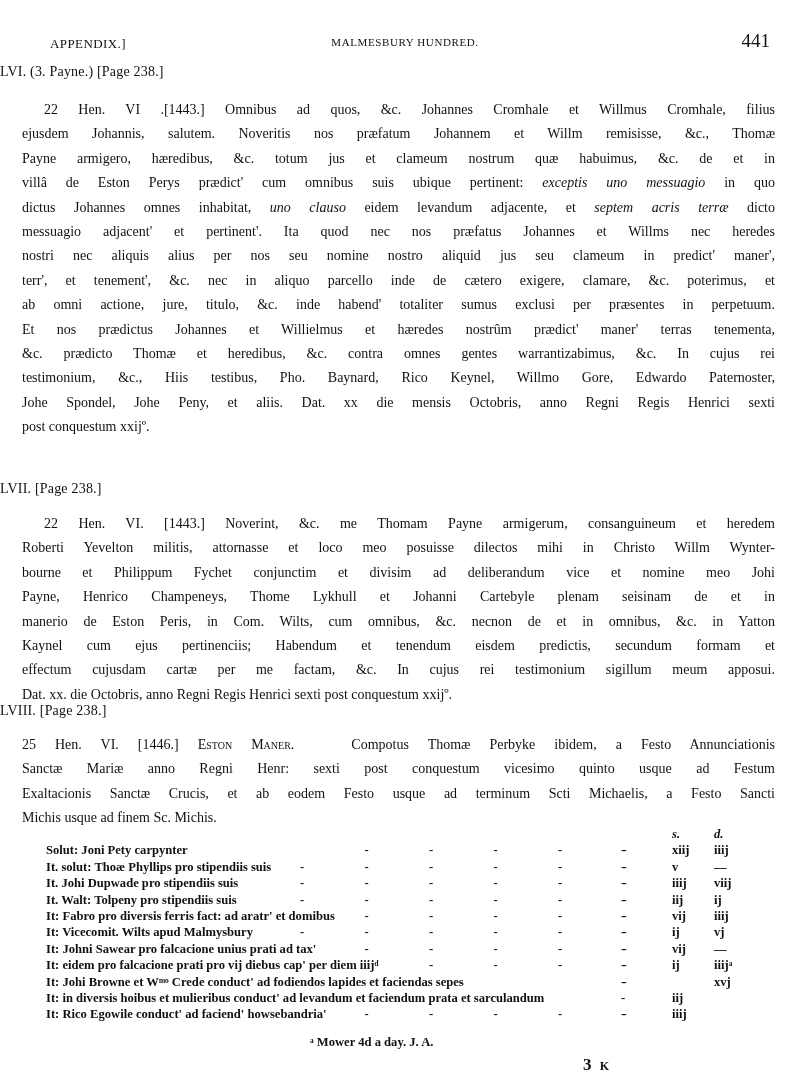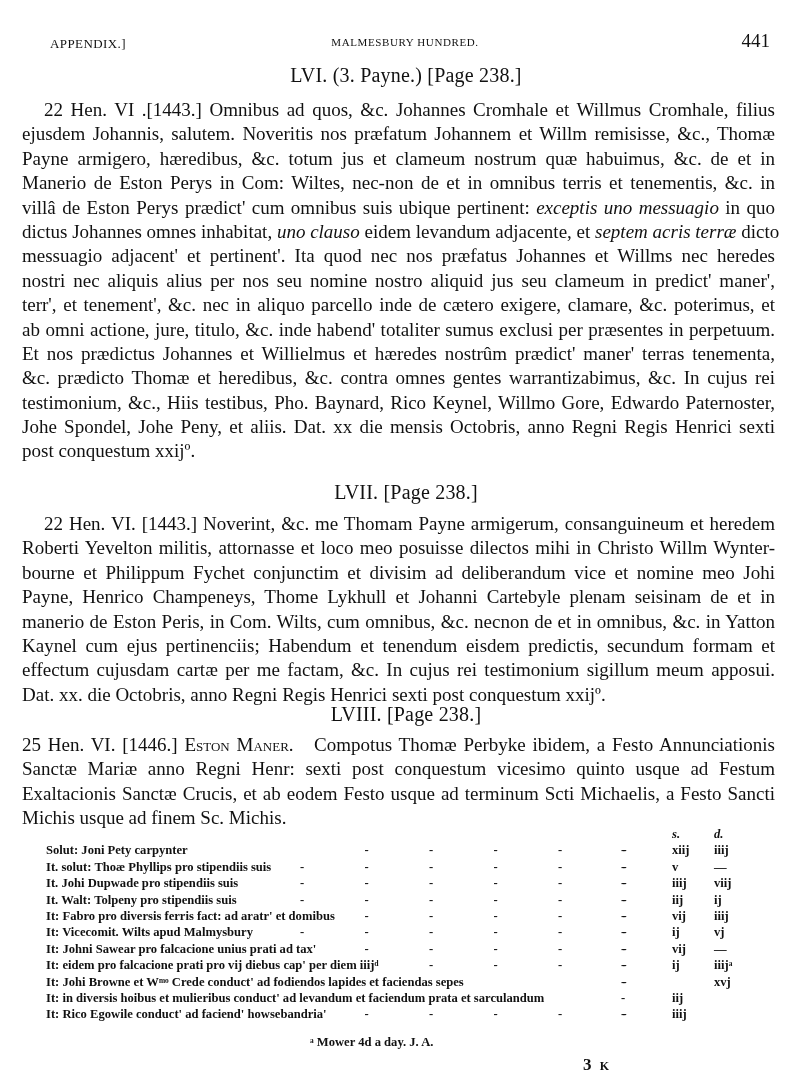--- a/index.html
+++ b/index.html
@@ -19,26 +19,26 @@
   }
   .hdr-center {
     position: absolute; left: 0; right: 0; top: 6px; text-align: center;
     font-size: 11px; letter-spacing: 0.6px; padding-left: 6px;
   }
   .hdr-right {
     position: absolute; right: 0; top: 0;
     font-size: 19px;
   }
   .section-heading {
-    position: absolute; left: 0; right: 0; text-align: center;
-    font-size: 20px; letter-spacing: 0.2px; margin-left: 12px;
+    position: absolute; left: 0; right: 0; text-align: left;
+    font-size: 14px; letter-spacing: 0.2px;
   }
   .para {
     position: absolute; left: 22px; width: 753px;
-    font-size: 19px; line-height: 24.4px;
+    font-size: 14px; line-height: 24.4px;
     text-align: justify;
   }
   .para .line {
     display: block; text-align: justify; text-align-last: justify;
     white-space: nowrap; height: 24.4px;
   }
   .para .line.last { text-align-last: left; }
   .para .line.indent { padding-left: 22px; }
   .para .line span { white-space: pre; }
   .it { font-style: italic; }
@@ -69,21 +69,20 @@
   <div class="hdr-left">APPENDIX.]</div>
   <div class="hdr-center">MALMESBURY HUNDRED.</div>
   <div class="hdr-right">441</div>
 </div>
 
 <div class="section-heading" style="top:64px">LVI.   (3. Payne.)   [Page 238.]</div>
 <div class="para" style="top:98px">
   <span class="line indent">22 Hen. VI .[1443.]   Omnibus ad quos, &amp;c. Johannes Cromhale et Willmus Cromhale, filius</span>
   <span class="line">ejusdem Johannis, salutem.   Noveritis nos præfatum Johannem et Willm remisisse, &amp;c., Thomæ</span>
   <span class="line">Payne armigero, hæredibus, &amp;c. totum jus et clameum nostrum quæ habuimus, &amp;c. de et in</span>
-  <span class="line">Manerio de Eston Perys in Com: Wiltes, nec-non de et in omnibus terris et tenementis, &amp;c. in</span>
   <span class="line"><span>villâ de Eston Perys prædict' cum omnibus suis ubique pertinent:</span> <span class="it">exceptis uno messuagio</span><span> in quo</span></span>
   <span class="line"><span>dictus Johannes omnes inhabitat,</span> <span class="it">uno clauso</span><span> eidem levandum adjacente, et </span><span class="it">septem acris terræ</span><span> dicto</span></span>
   <span class="line">messuagio adjacent' et pertinent'.   Ita quod nec nos præfatus Johannes et Willms nec heredes</span>
   <span class="line">nostri nec aliquis alius per nos seu nomine nostro aliquid jus seu clameum in predict' maner',</span>
   <span class="line">terr', et tenement', &amp;c. nec in aliquo parcello inde de cætero exigere, clamare, &amp;c. poterimus, et</span>
   <span class="line">ab omni actione, jure, titulo, &amp;c. inde habend' totaliter sumus exclusi per præsentes in perpetuum.</span>
   <span class="line">Et nos prædictus Johannes et Willielmus et hæredes nostrûm prædict' maner' terras tenementa,</span>
   <span class="line">&amp;c. prædicto Thomæ et heredibus, &amp;c. contra omnes gentes warrantizabimus, &amp;c.   In cujus rei</span>
   <span class="line">testimonium, &amp;c., Hiis testibus, Pho. Baynard, Rico Keynel, Willmo Gore, Edwardo Paternoster,</span>
   <span class="line">Johe Spondel, Johe Peny, et aliis.   Dat. xx die mensis Octobris, anno Regni Regis Henrici sexti</span>

